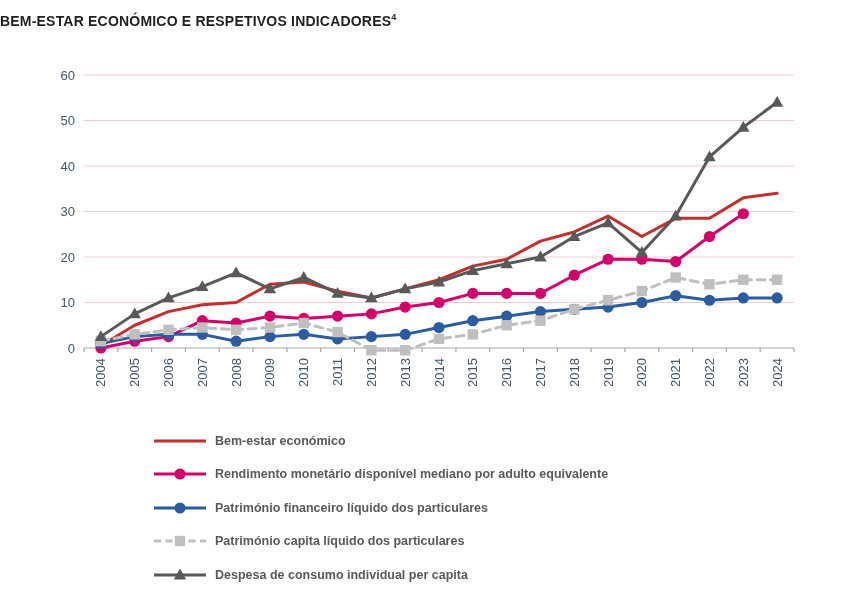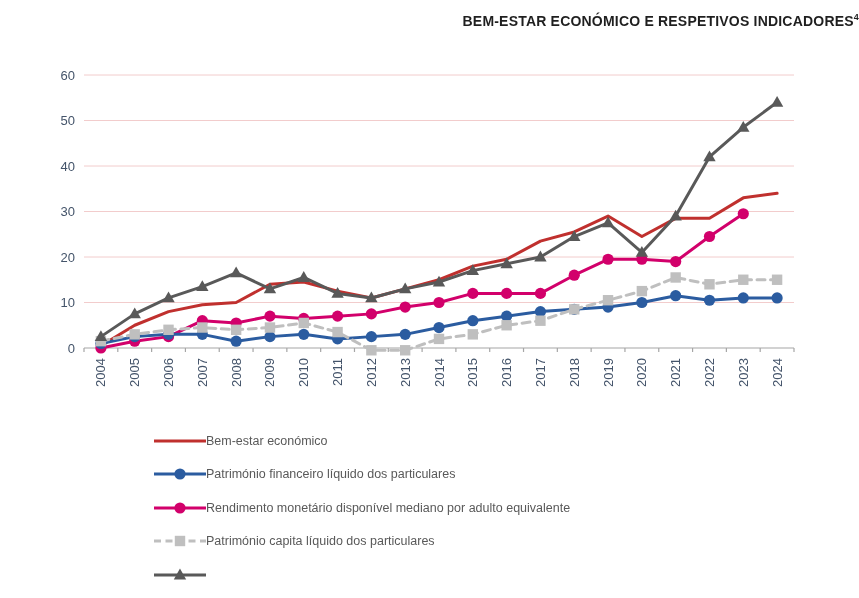--- a/index.html
+++ b/index.html
@@ -1,34 +1,34 @@
 <!DOCTYPE html>
 <html><head>
 <meta charset="utf-8">
 <style>
   html,body{margin:0;padding:0;}
   body{
     width:859px;height:598px;background:#ffffff;position:relative;overflow:hidden;
     font-family:"Liberation Sans", sans-serif;
   }
   .title-wrap{
-    position:absolute;top:12px;left:0;width:859px;text-align:right;
+    position:absolute;top:12px;left:0;width:859px;text-align:left;
     font-size:14px;font-weight:bold;color:#1f1f1f;letter-spacing:.2px;
   }
   .title-wrap sup{font-size:9px;}
   #chart-svg{position:absolute;left:0;top:58px;}
   .legend{
     position:absolute;left:154px;top:424px;
   }
   .legend-row{
     height:33.5px;display:flex;align-items:center;
   }
   .legend-sample{width:52px;height:14px;flex:0 0 52px;}
   .legend-label{
-    margin-left:0;font-size:12.5px;color:#595959;white-space:nowrap;
+    margin-left:9px;font-size:12.5px;color:#595959;white-space:nowrap;font-weight:bold;
   }
 </style>
 </head>
 <body>
 
 <div class="title-wrap">
   <span>BEM-ESTAR ECONÓMICO E RESPETIVOS INDICADORES</span><sup>4</sup>
 </div>
 
 <svg id="chart-svg" width="859" height="362" viewBox="0 0 859 362">
@@ -191,38 +191,39 @@
 
 <div class="legend">
     <div class="legend-row">
       <svg class="legend-sample" viewBox="0 0 52 14">
         <line x1="0" x2="52" y1="7" y2="7" stroke="#c0302e" stroke-width="3"></line>
       </svg>
       <span class="legend-label">Bem-estar económico</span>
     </div>
     <div class="legend-row">
       <svg class="legend-sample" viewBox="0 0 52 14">
+        <line x1="0" x2="52" y1="7" y2="7" stroke="#d2006b" stroke-width="3"></line>
+        <circle cx="26" cy="7" r="5.6" fill="#d2006b"></circle>
+      </svg>
+      <span class="legend-label">Rendimento monetário disponível mediano por adulto equivalente</span>
+    </div>
+    <div class="legend-row">
+      <svg class="legend-sample" viewBox="0 0 52 14">
         <line x1="0" x2="52" y1="7" y2="7" stroke="#2b5ca0" stroke-width="3"></line>
         <circle cx="26" cy="7" r="5.6" fill="#2b5ca0"></circle>
       </svg>
       <span class="legend-label">Património financeiro líquido dos particulares</span>
     </div>
     <div class="legend-row">
       <svg class="legend-sample" viewBox="0 0 52 14">
-        <line x1="0" x2="52" y1="7" y2="7" stroke="#d2006b" stroke-width="3"></line>
-        <circle cx="26" cy="7" r="5.6" fill="#d2006b"></circle>
-      </svg>
-      <span class="legend-label">Rendimento monetário disponível mediano por adulto equivalente</span>
-    </div>
-    <div class="legend-row">
-      <svg class="legend-sample" viewBox="0 0 52 14">
         <line x1="0" x2="52" y1="7" y2="7" stroke="#bfbfbf" stroke-width="3" stroke-dasharray="7 4.5"></line>
         <rect x="20.8" y="1.7999999999999998" width="10.4" height="10.4" fill="#bfbfbf"></rect>
       </svg>
       <span class="legend-label">Património capita líquido dos particulares</span>
     </div>
     <div class="legend-row">
       <svg class="legend-sample" viewBox="0 0 52 14">
         <line x1="0" x2="52" y1="7" y2="7" stroke="#595959" stroke-width="3"></line>
         <path d="M 19.8 11.4 L 26 0.5999999999999996 L 32.2 11.4 Z" fill="#595959"></path>
       </svg>
+      <span class="legend-label">Despesa de consumo individual per capita</span>
     </div>
   </div>
 
 </body></html>

